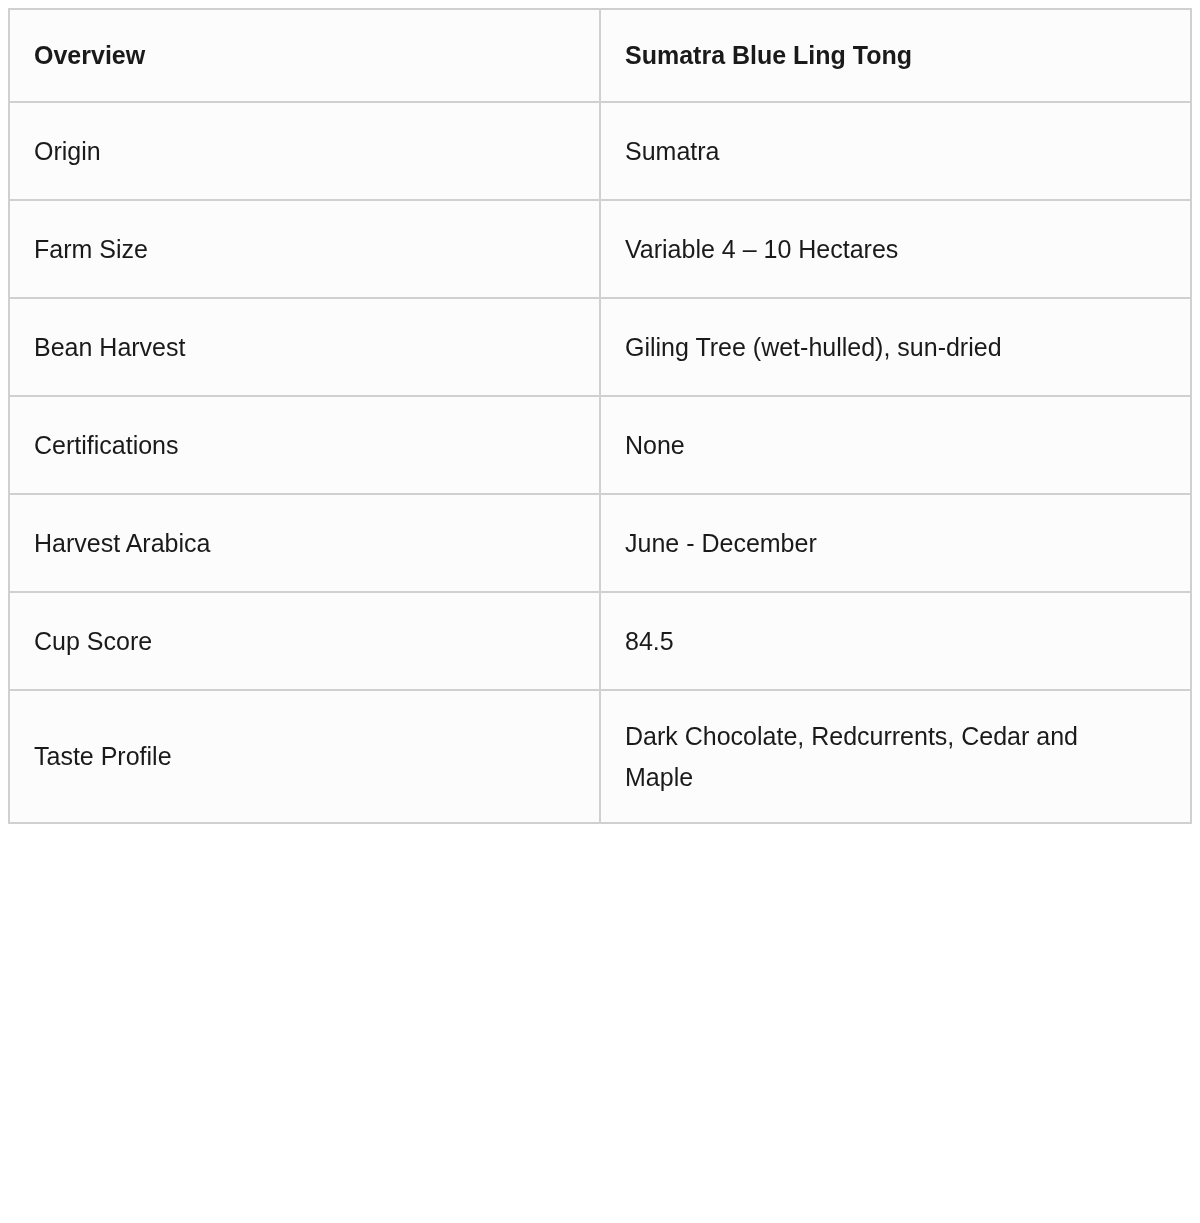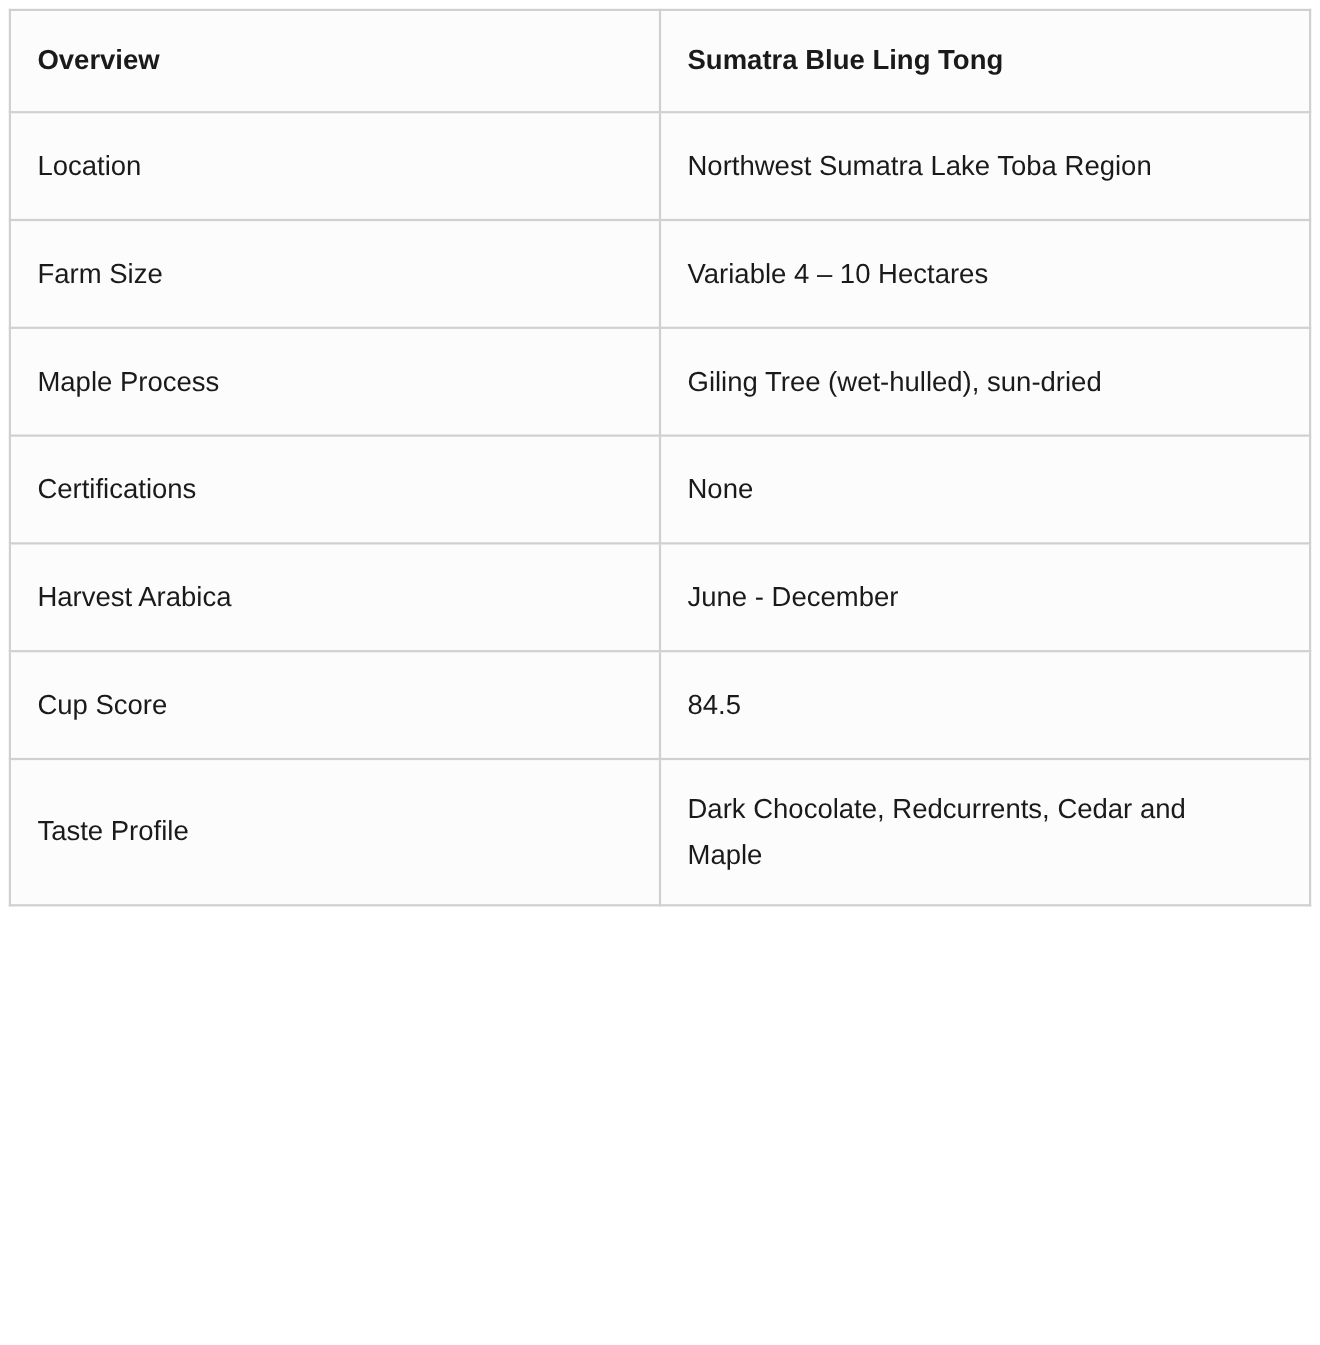--- a/index.html
+++ b/index.html
@@ -61,29 +61,29 @@
       <col class="col-value">
     </colgroup>
     <thead>
       <tr>
         <th>Overview</th>
         <th>Sumatra Blue Ling Tong</th>
       </tr>
     </thead>
     <tbody>
       <tr>
-        <td>Location</td>
-        <td><span class="cell-text">Northwest Sumatra Lake Toba Region</span></td>
+        <td>Origin</td>
+        <td><span class="cell-text">Sumatra</span></td>
       </tr>
       <tr>
         <td>Farm Size</td>
         <td><span class="cell-text">Variable 4 – 10 Hectares</span></td>
       </tr>
       <tr>
-        <td>Maple Process</td>
+        <td>Bean Harvest</td>
         <td><span class="cell-text">Giling Tree (wet-hulled), sun-dried</span></td>
       </tr>
       <tr>
         <td>Certifications</td>
         <td><span class="cell-text">None</span></td>
       </tr>
       <tr>
         <td>Harvest Arabica</td>
         <td><span class="cell-text">June - December</span></td>
       </tr>

